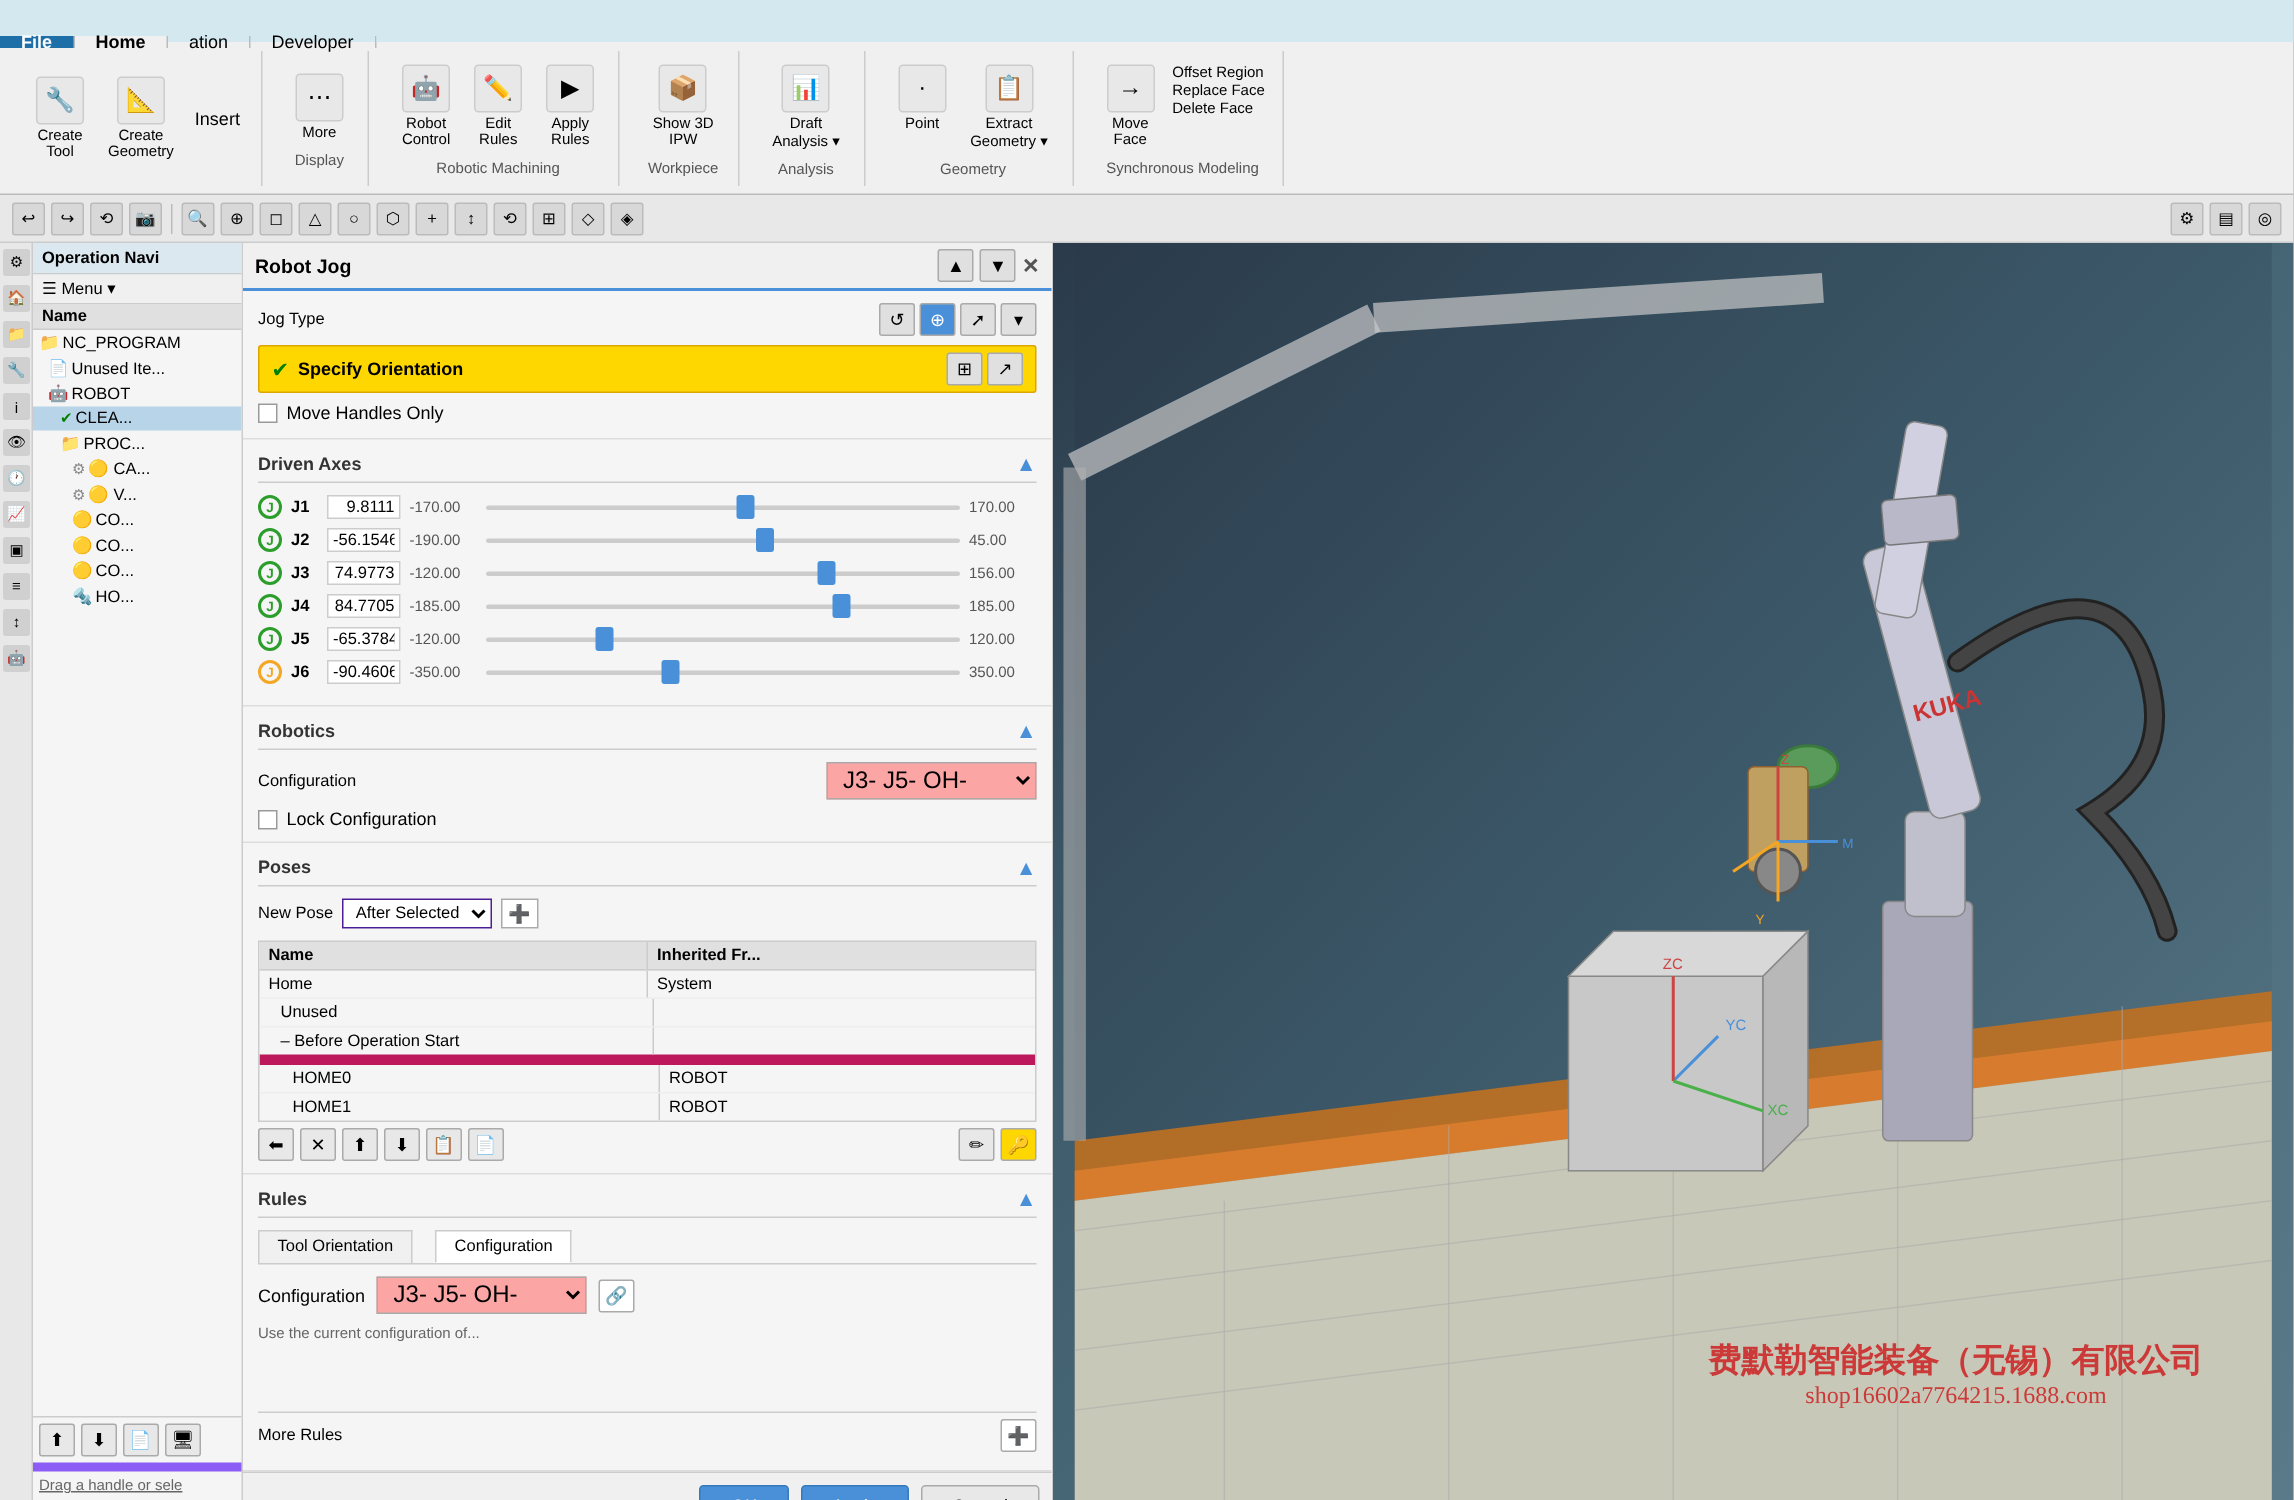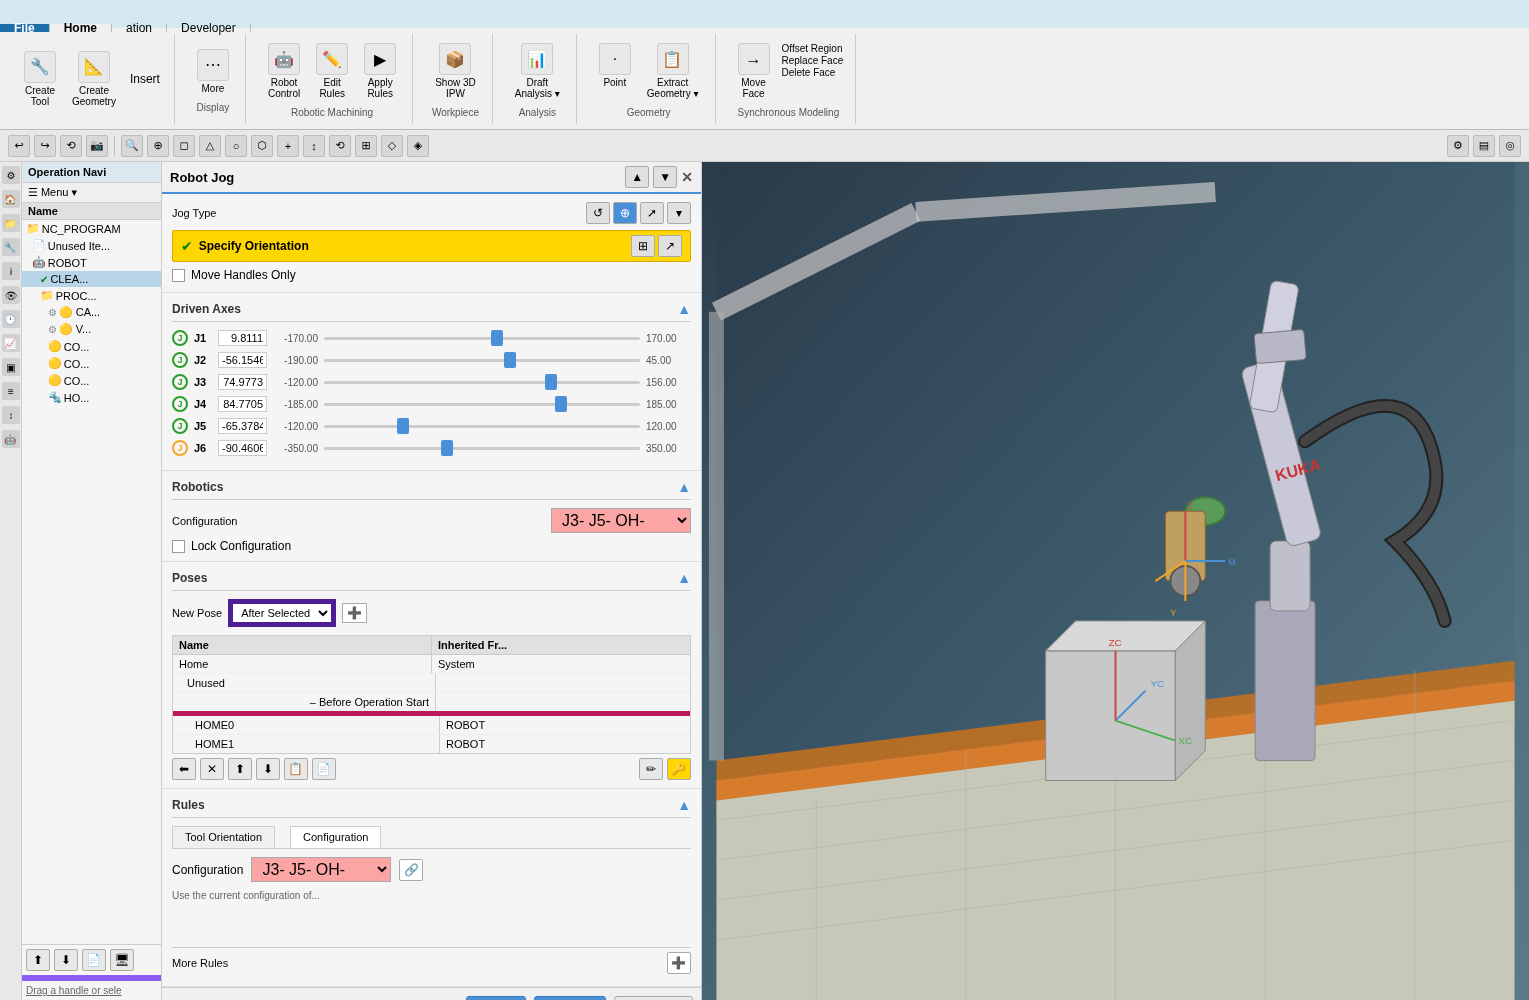--- a/index.html
+++ b/index.html
@@ -64,36 +64,36 @@
     .move-handles-row { display: flex; align-items: center; gap: 6px; padding: 2px 0; }
     .checkbox-box { width: 13px; height: 13px; border: 1px solid #999; background: white; display: inline-block; }
 
     
     .axis-row { display: flex; align-items: center; gap: 6px; margin-bottom: 6px; }
     .axis-circle { width: 16px; height: 16px; border-radius: 50%; border: 2px solid; display: flex; align-items: center; justify-content: center; font-size: 9px; font-weight: bold; flex-shrink: 0; }
     .axis-circle.green { border-color: #2a9d2a; color: #2a9d2a; }
     .axis-circle.yellow { border-color: #f5a623; color: #f5a623; }
     .axis-label { width: 18px; font-size: 11px; font-weight: bold; }
     .axis-value { width: 49px; font-size: 11px; text-align: right; background: white; border: 1px solid #ccc; padding: 1px 3px; }
-    .axis-min { width: 45px; font-size: 10px; text-align: right; color: #555; }
+    .axis-min { width: 45px; font-size: 10px; text-align: left; color: #555; }
     .axis-max { width: 45px; font-size: 10px; text-align: left; color: #555; }
     .slider-container { flex: 1; position: relative; height: 16px; display: flex; align-items: center; }
     .slider-track { width: 100%; height: 3px; background: #ccc; border-radius: 2px; position: relative; }
     .slider-thumb { width: 12px; height: 16px; background: #4a90d9; border-radius: 2px; position: absolute; top: 50%; transform: translateY(-50%); cursor: pointer; }
 
     
     .config-row { display: flex; align-items: center; gap: 8px; margin-bottom: 6px; }
     .config-label { font-size: 11px; flex: 1; }
     .config-select { font-size: 16px; border: 1px solid #aaa; background: #fca5a5; padding: 2px 6px; min-width: 140px; }
     .lock-row { display: flex; align-items: center; gap: 6px; }
 
     
     .poses-toolbar { display: flex; align-items: center; gap: 6px; margin-bottom: 8px; }
     .poses-label { font-size: 11px; }
-    .poses-select { font-size: 11px; border: 5px solid #4c1d95; background: white; padding: 2px 4px; }
+    .poses-select { font-size: 11px; border: 1px solid #4c1d95; background: white; padding: 2px 4px; }
     .poses-add-btn { background: white; border: 1px solid #aaa; padding: 2px 4px; cursor: pointer; font-size: 12px; }
 
     .poses-actions { display: flex; gap: 4px; margin-top: 4px; }
     .action-btn { width: 24px; height: 22px; background: #e8e8e8; border: 1px solid #aaa; border-radius: 2px; display: flex; align-items: center; justify-content: center; cursor: pointer; font-size: 12px; }
     .action-btn.active { background: #ffd700; }
 
     
     .rules-tabs { display: flex; gap: 15px; margin-bottom: 8px; border-bottom: 1px solid #ccc; }
     .rules-tab { padding: 4px 12px; font-size: 11px; cursor: pointer; border: 1px solid #ccc; border-bottom: none; background: #f0f0f0; }
     .rules-tab.active { background: white; border-bottom: 1px solid white; }
@@ -491,21 +491,21 @@
         </div>
         <div style="max-height:120px;overflow-y:auto;">
           <div style="display:flex;border-bottom:1px solid #eee;">
             <div style="flex:1;padding:3px 6px;border-right:1px solid #ccc;">Home</div>
             <div style="flex:1;padding:3px 6px;">System</div>
           </div>
           <div style="display:flex;border-bottom:1px solid #eee;">
             <div style="flex:1;padding:3px 6px 3px 14px;border-right:1px solid #ccc;">Unused</div>
             <div style="flex:1;padding:3px 6px;"></div>
           </div>
-          <div style="display:flex;border-bottom:5px solid #be185d;text-align:right;">
+          <div style="display:flex;border-bottom:7px solid #be185d;">
             <div style="flex:1;padding:3px 6px 3px 14px;border-right:1px solid #ccc;">– Before Operation Start</div>
             <div style="flex:1;padding:3px 6px;"></div>
           </div>
           <div style="display:flex;border-bottom:1px solid #eee;">
             <div style="flex:1;padding:3px 6px 3px 22px;border-right:1px solid #ccc;">HOME0</div>
             <div style="flex:1;padding:3px 6px;">ROBOT</div>
           </div>
           <div style="display:flex;">
             <div style="flex:1;padding:3px 6px 3px 22px;border-right:1px solid #ccc;">HOME1</div>
             <div style="flex:1;padding:3px 6px;">ROBOT</div>
@@ -631,14 +631,18 @@
       <path d="M 590 280 Q 700 200 720 300 Q 730 350 680 380 Q 720 420 730 460" stroke="#444" stroke-width="10" fill="none" stroke-linecap="round"></path>
 
       <line x1="0" y1="150" x2="200" y2="50" stroke="#c8c8c8" stroke-width="20" opacity="0.7"></line>
       <line x1="200" y1="50" x2="500" y2="30" stroke="#c8c8c8" stroke-width="20" opacity="0.7"></line>
       <line x1="0" y1="150" x2="0" y2="600" stroke="#b0b0b0" stroke-width="15" opacity="0.6"></line>
 
       <text x="562" y="320" fill="#cc3333" font-size="16" font-weight="bold" transform="rotate(-15 562 320)">KUKA</text>
     </svg>
 
     
+    <div class="watermark">
+      <div class="watermark-text1">费默勒智能装备（无锡）有限公司</div>
+      <div class="watermark-text2">shop16602a7764215.1688.com</div>
+    </div>
   </div>
 </div>
 
 </body></html>

